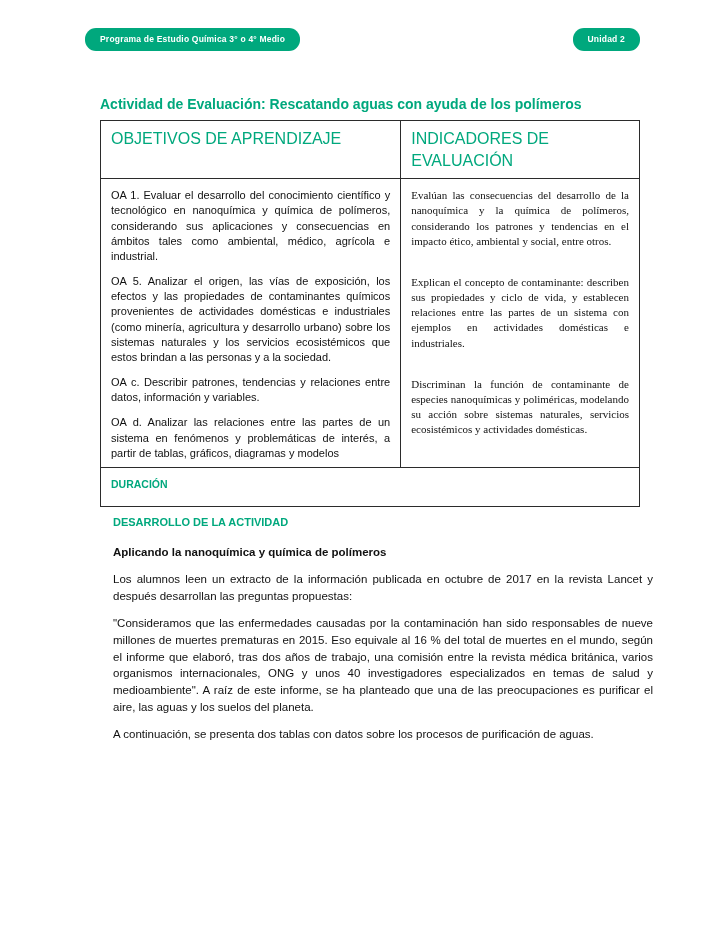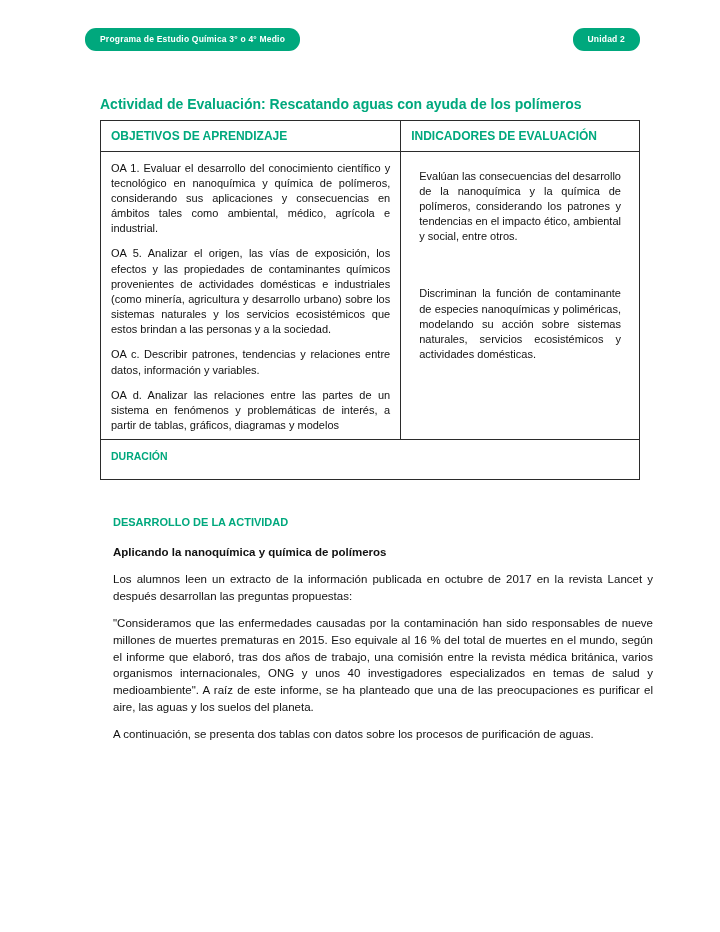--- a/index.html
+++ b/index.html
@@ -28,28 +28,28 @@
   
   .eval-table {
     position: absolute; top: 120px; left: 100px; width: 538px;
     border: 1.5px solid #2b2b2b;
     display: grid; grid-template-columns: 55.8% 44.2%;
     font-size: 11px; line-height: 1.38; color: #111;
   }
   .cell { padding: 7px 10px; }
   .cell-left { border-right: 1.2px solid #2b2b2b; }
   .hcell {
-    color: #00a87d; font-weight: bold; font-size: 12px;
+    color: #00a87d; font-weight: normal; font-size: 16px;
     border-bottom: 1.2px solid #2b2b2b; padding: 7px 10px 6px;
   }
   .body-cell { padding-top: 9px; padding-bottom: 6px; }
   .body-cell p { margin: 0 0 10px; text-align: justify; }
   .body-cell p:last-child { margin-bottom: 0; }
   .ind-cell { display: flex; flex-direction: column; gap: 26px; }
-  .ind-cell p { margin: 8px; }
+  .ind-cell p { margin: 0; font-family: Liberation Serif, serif; }
   .duration-cell {
     grid-column: 1 / -1; border-top: 1.2px solid #2b2b2b;
     padding: 9px 10px 10px;
   }
   .duration-label { color: #00a87d; font-weight: bold; font-size: 10.5px; margin-bottom: 5px; }
   .duration-value { font-size: 11px; }
 
   
   .activity { position: absolute; top: 516px; left: 113px; width: 540px; }
   .section-heading { color: #00a87d; font-weight: bold; font-size: 11px; margin: 0 0 18px; }
@@ -84,20 +84,21 @@
 
     <div class="cell body-cell cell-left">
       <p>OA 1. Evaluar el desarrollo del conocimiento científico y tecnológico en nanoquímica y química de polímeros, considerando sus aplicaciones y consecuencias en ámbitos tales como ambiental, médico, agrícola e industrial.</p>
       <p>OA 5. Analizar el origen, las vías de exposición, los efectos y las propiedades de contaminantes químicos provenientes de actividades domésticas e industriales (como minería, agricultura y desarrollo urbano) sobre los sistemas naturales y los servicios ecosistémicos que estos brindan a las personas y a la sociedad.</p>
       <p>OA c. Describir patrones, tendencias y relaciones entre datos, información y variables.</p>
       <p>OA d. Analizar las relaciones entre las partes de un sistema en fenómenos y problemáticas de interés, a partir de tablas, gráficos, diagramas y modelos</p>
     </div>
 
     <div class="cell body-cell ind-cell">
       <p>Evalúan las consecuencias del desarrollo de la nanoquímica y la química de polímeros, considerando los patrones y tendencias en el impacto ético, ambiental y social, entre otros.</p>
+      <p>Explican el concepto de contaminante: describen sus propiedades y ciclo de vida, y establecen relaciones entre las partes de un sistema con ejemplos en actividades domésticas e industriales.</p>
       <p>Discriminan la función de contaminante de especies nanoquímicas y poliméricas, modelando su acción sobre sistemas naturales, servicios ecosistémicos y actividades domésticas.</p>
     </div>
 
     <div class="duration-cell">
       <div class="duration-label">DURACIÓN</div>
     </div>
   </div>
 
   <div class="activity">
     <h2 class="section-heading">DESARROLLO DE LA ACTIVIDAD</h2>

